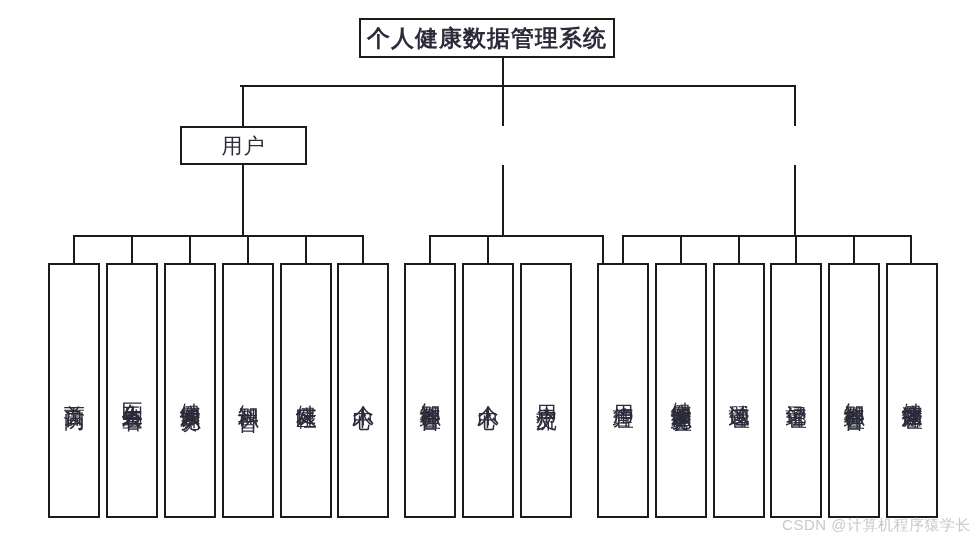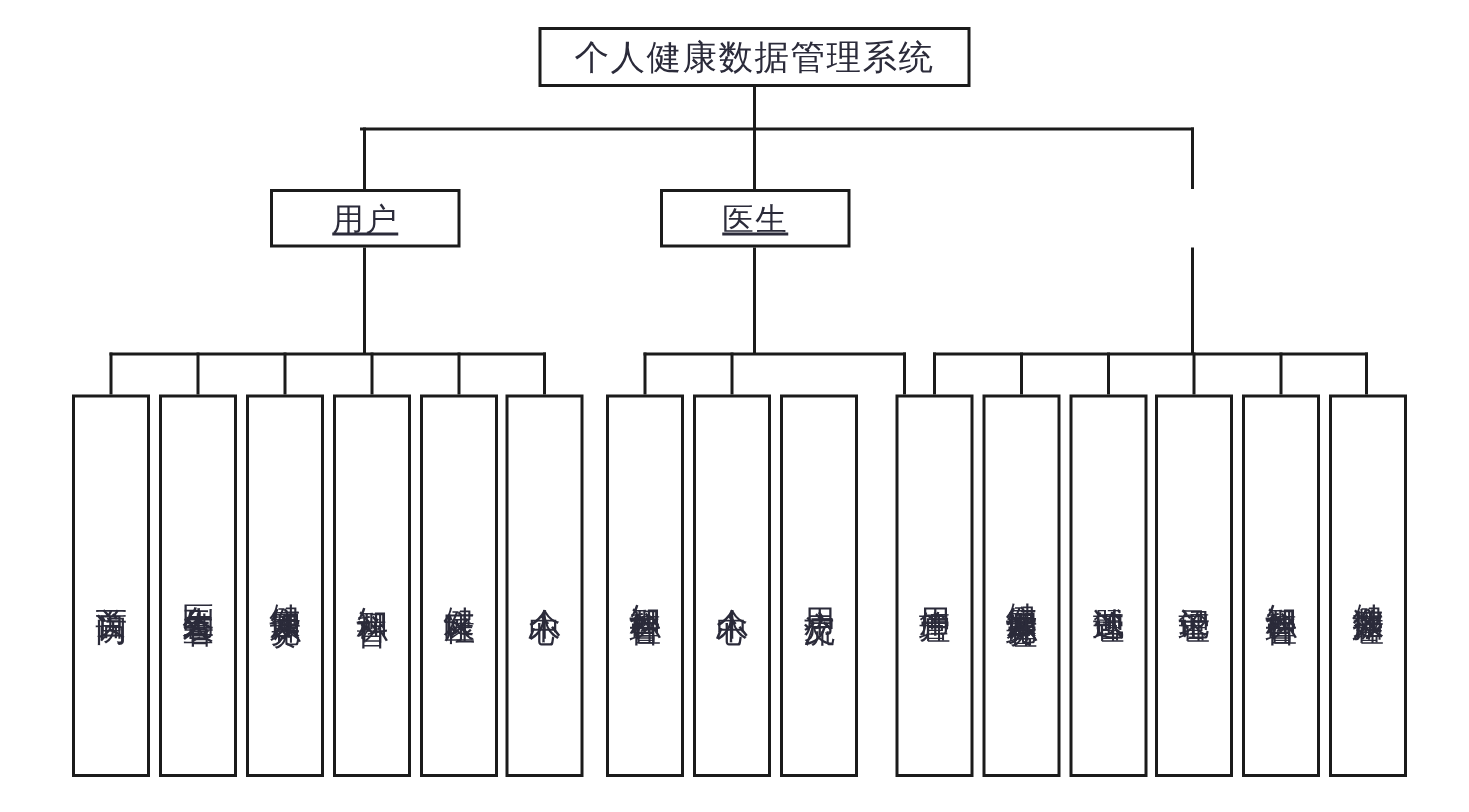--- a/index.html
+++ b/index.html
@@ -37,21 +37,20 @@
     justify-content: center;
     color: #2b2b3a;
   }
   .node.root {
     font-size: 23px;
     letter-spacing: 1px;
   }
   .node.actor {
     font-size: 21px;
     letter-spacing: 1px;
-    text-decoration: underline;
   }
   .node.leaf {
     writing-mode: vertical-rl;
     text-orientation: upright;
     font-size: 21px;
     line-height: 1.06;
     letter-spacing: 1.5px;
     padding: 4px 0;
   }
   .node .label {
@@ -69,36 +68,33 @@
     font-family: "Liberation Sans", sans-serif;
     letter-spacing: 0.5px;
     user-select: none;
   }
 </style>
 </head>
 <body>
 
 <div id="diagram-canvas">
 
-  <div class="node root" style="left:359px; top:18px; width:288px; height:40px;">
+  <div class="node root" style="left:359px; top:18px; width:256px; height:40px;font-weight:bold;">
     <span class="label">个人健康数据管理系统</span>
   </div>
 
   <div class="line v" style="left:502px; top:58px; width:2px; height:28px;"></div>
   <div class="line h" style="left:240px; top:85px; width:556px; height:2px;"></div>
 
   <div class="line v" style="left:242px; top:85px; height:41px;"></div>
   <div class="line v" style="left:502px; top:85px; height:41px;"></div>
   <div class="line v" style="left:794px; top:85px; height:41px;"></div>
 
   <div class="node actor" style="left:180px; top:126px; width:127px; height:39px;">
     <span class="label">用户</span>
-  </div>
-  <div class="node actor" style="left:440px; top:126px; width:127px; height:39px;">
-    <span class="label">医生</span>
   </div>
 
   <div class="line v" style="left:242px; top:165px; height:71px;"></div>
   <div class="line h" style="left:73px; top:235px; width:291px; height:2px;"></div>
   <div class="line v" style="left:73px; top:235px; height:29px;"></div>
   <div class="line v" style="left:131px; top:235px; height:29px;"></div>
   <div class="line v" style="left:189px; top:235px; height:29px;"></div>
   <div class="line v" style="left:247px; top:235px; height:29px;"></div>
   <div class="line v" style="left:305px; top:235px; height:29px;"></div>
   <div class="line v" style="left:362px; top:235px; height:29px;"></div>
@@ -159,14 +155,15 @@
   <div class="node leaf" style="left:770px; top:263px; width:52px; height:255px;">
     <span class="label">记录管理</span>
   </div>
   <div class="node leaf" style="left:828px; top:263px; width:52px; height:255px;">
     <span class="label">知识科普管理</span>
   </div>
   <div class="node leaf" style="left:886px; top:263px; width:52px; height:255px;">
     <span class="label">健康数据管理</span>
   </div>
 
+  <div id="watermark">CSDN @计算机程序猿学长</div>
 
 </div>
 
 </body></html>

